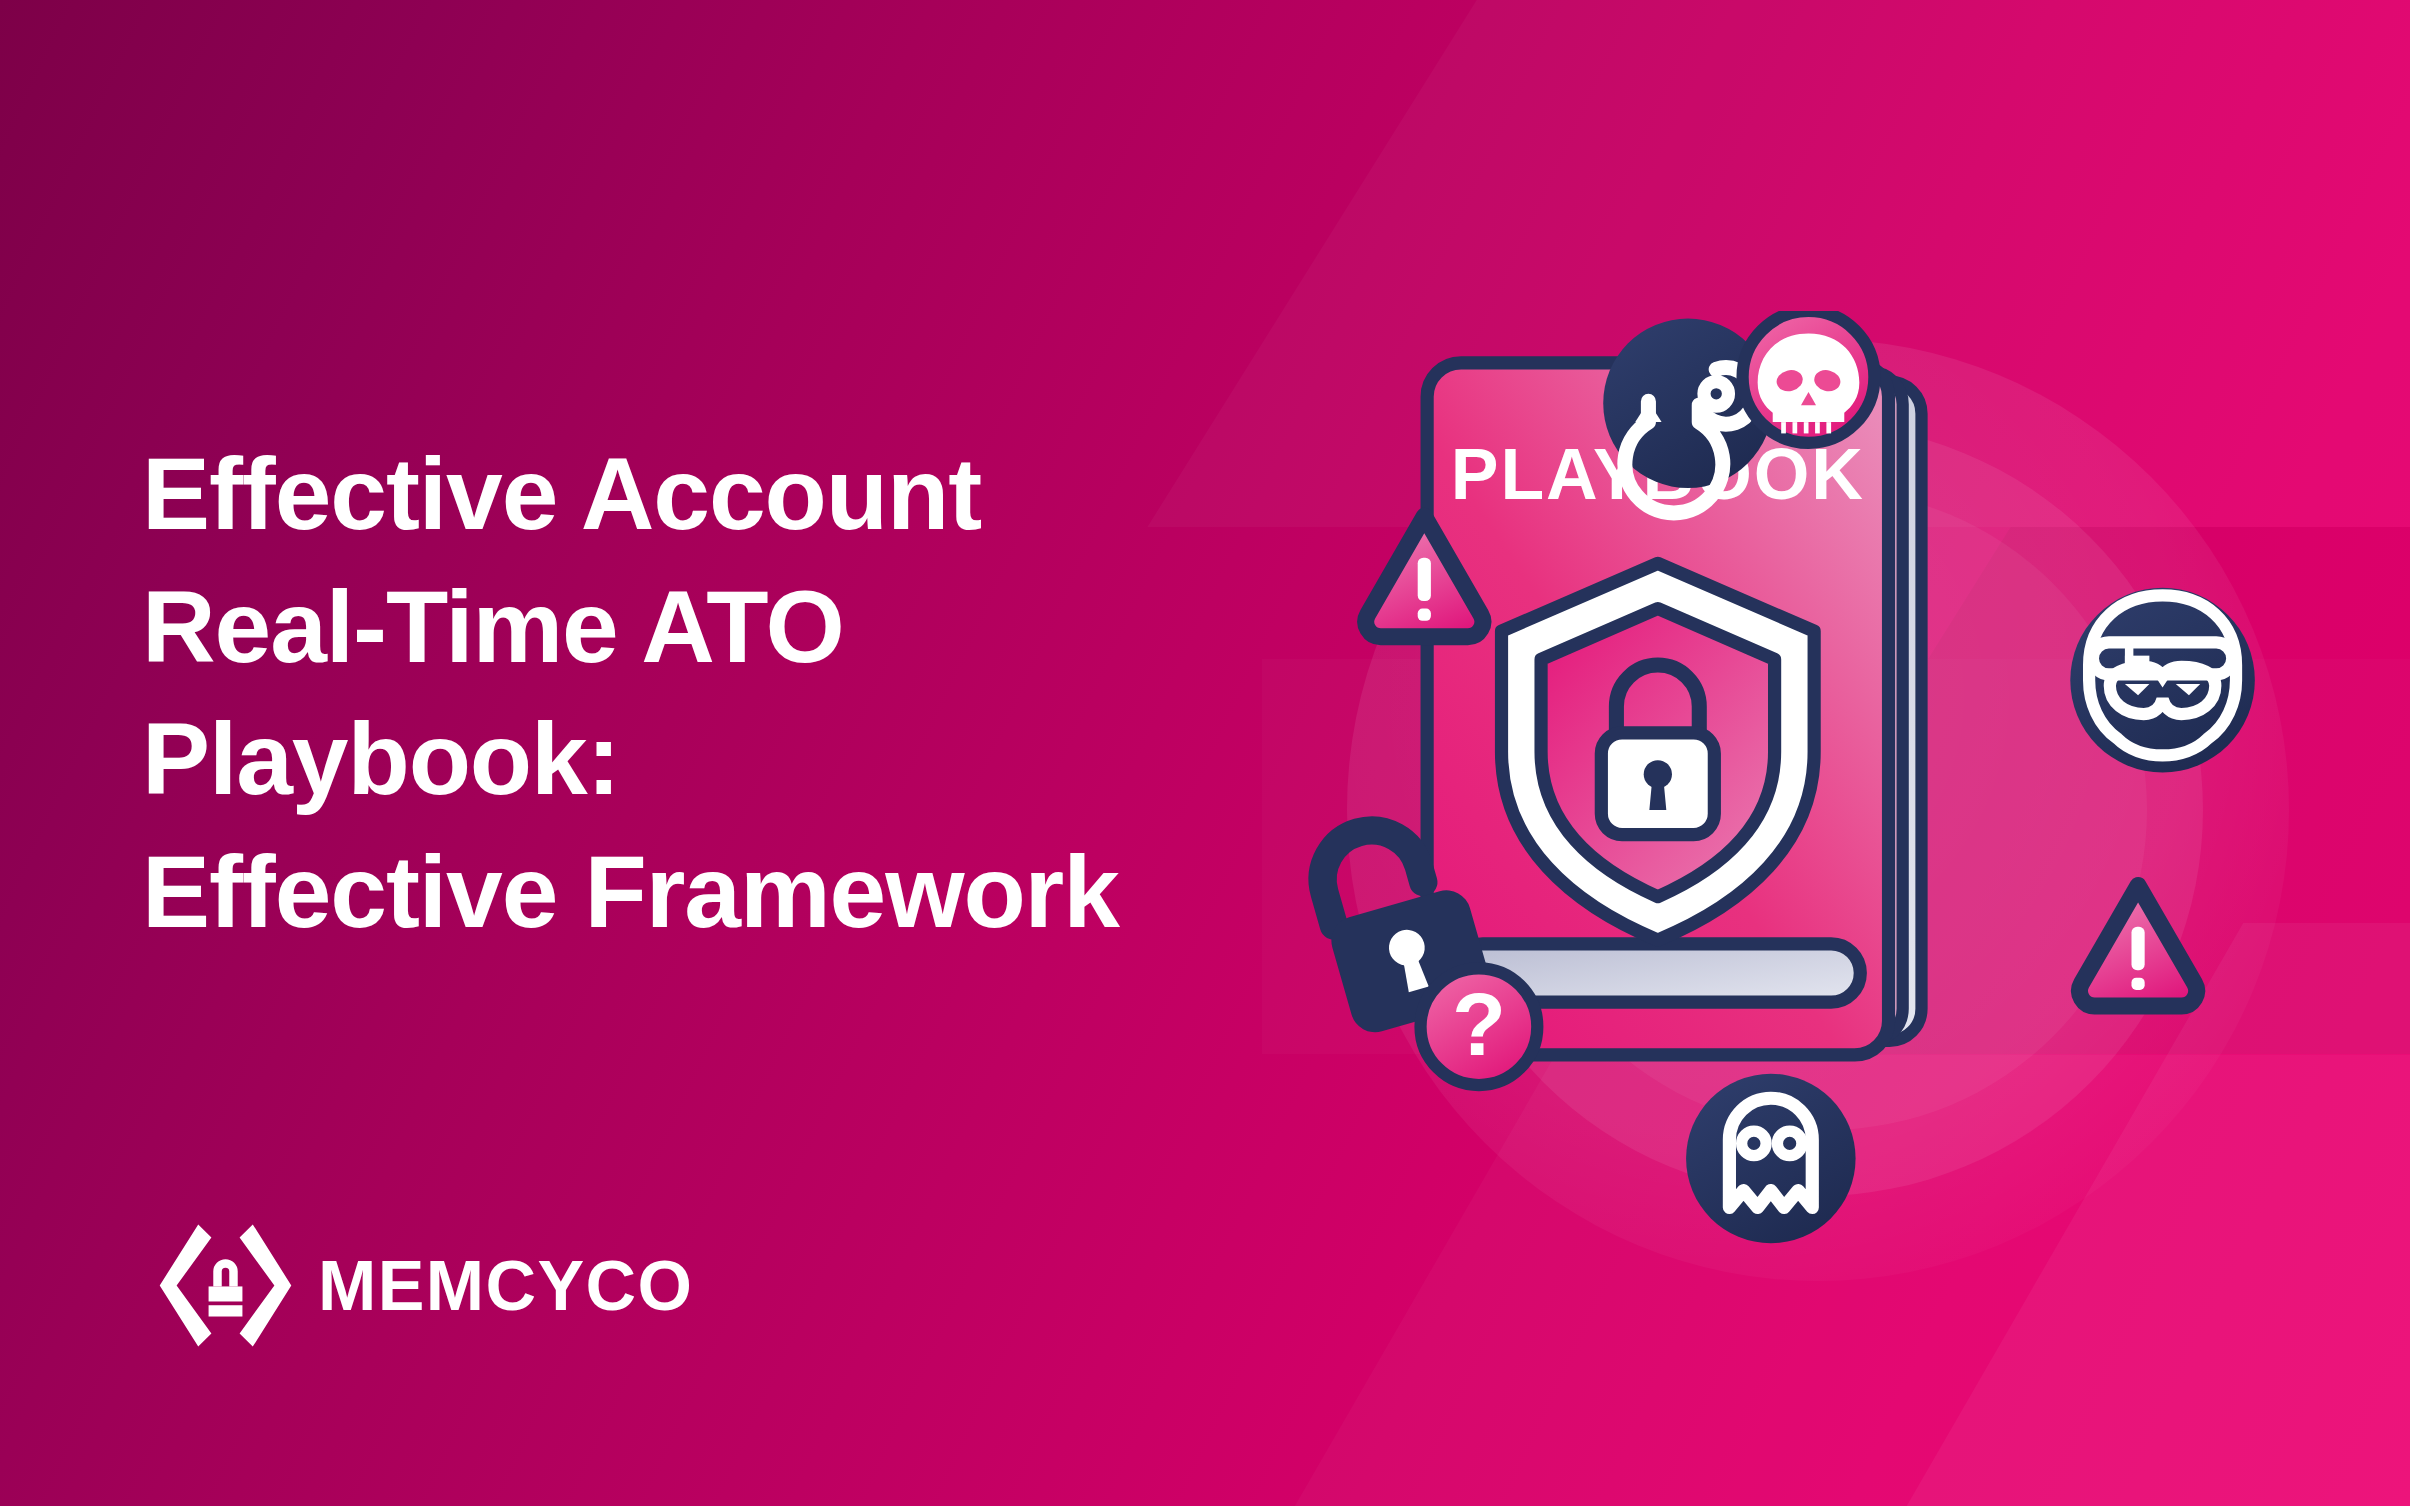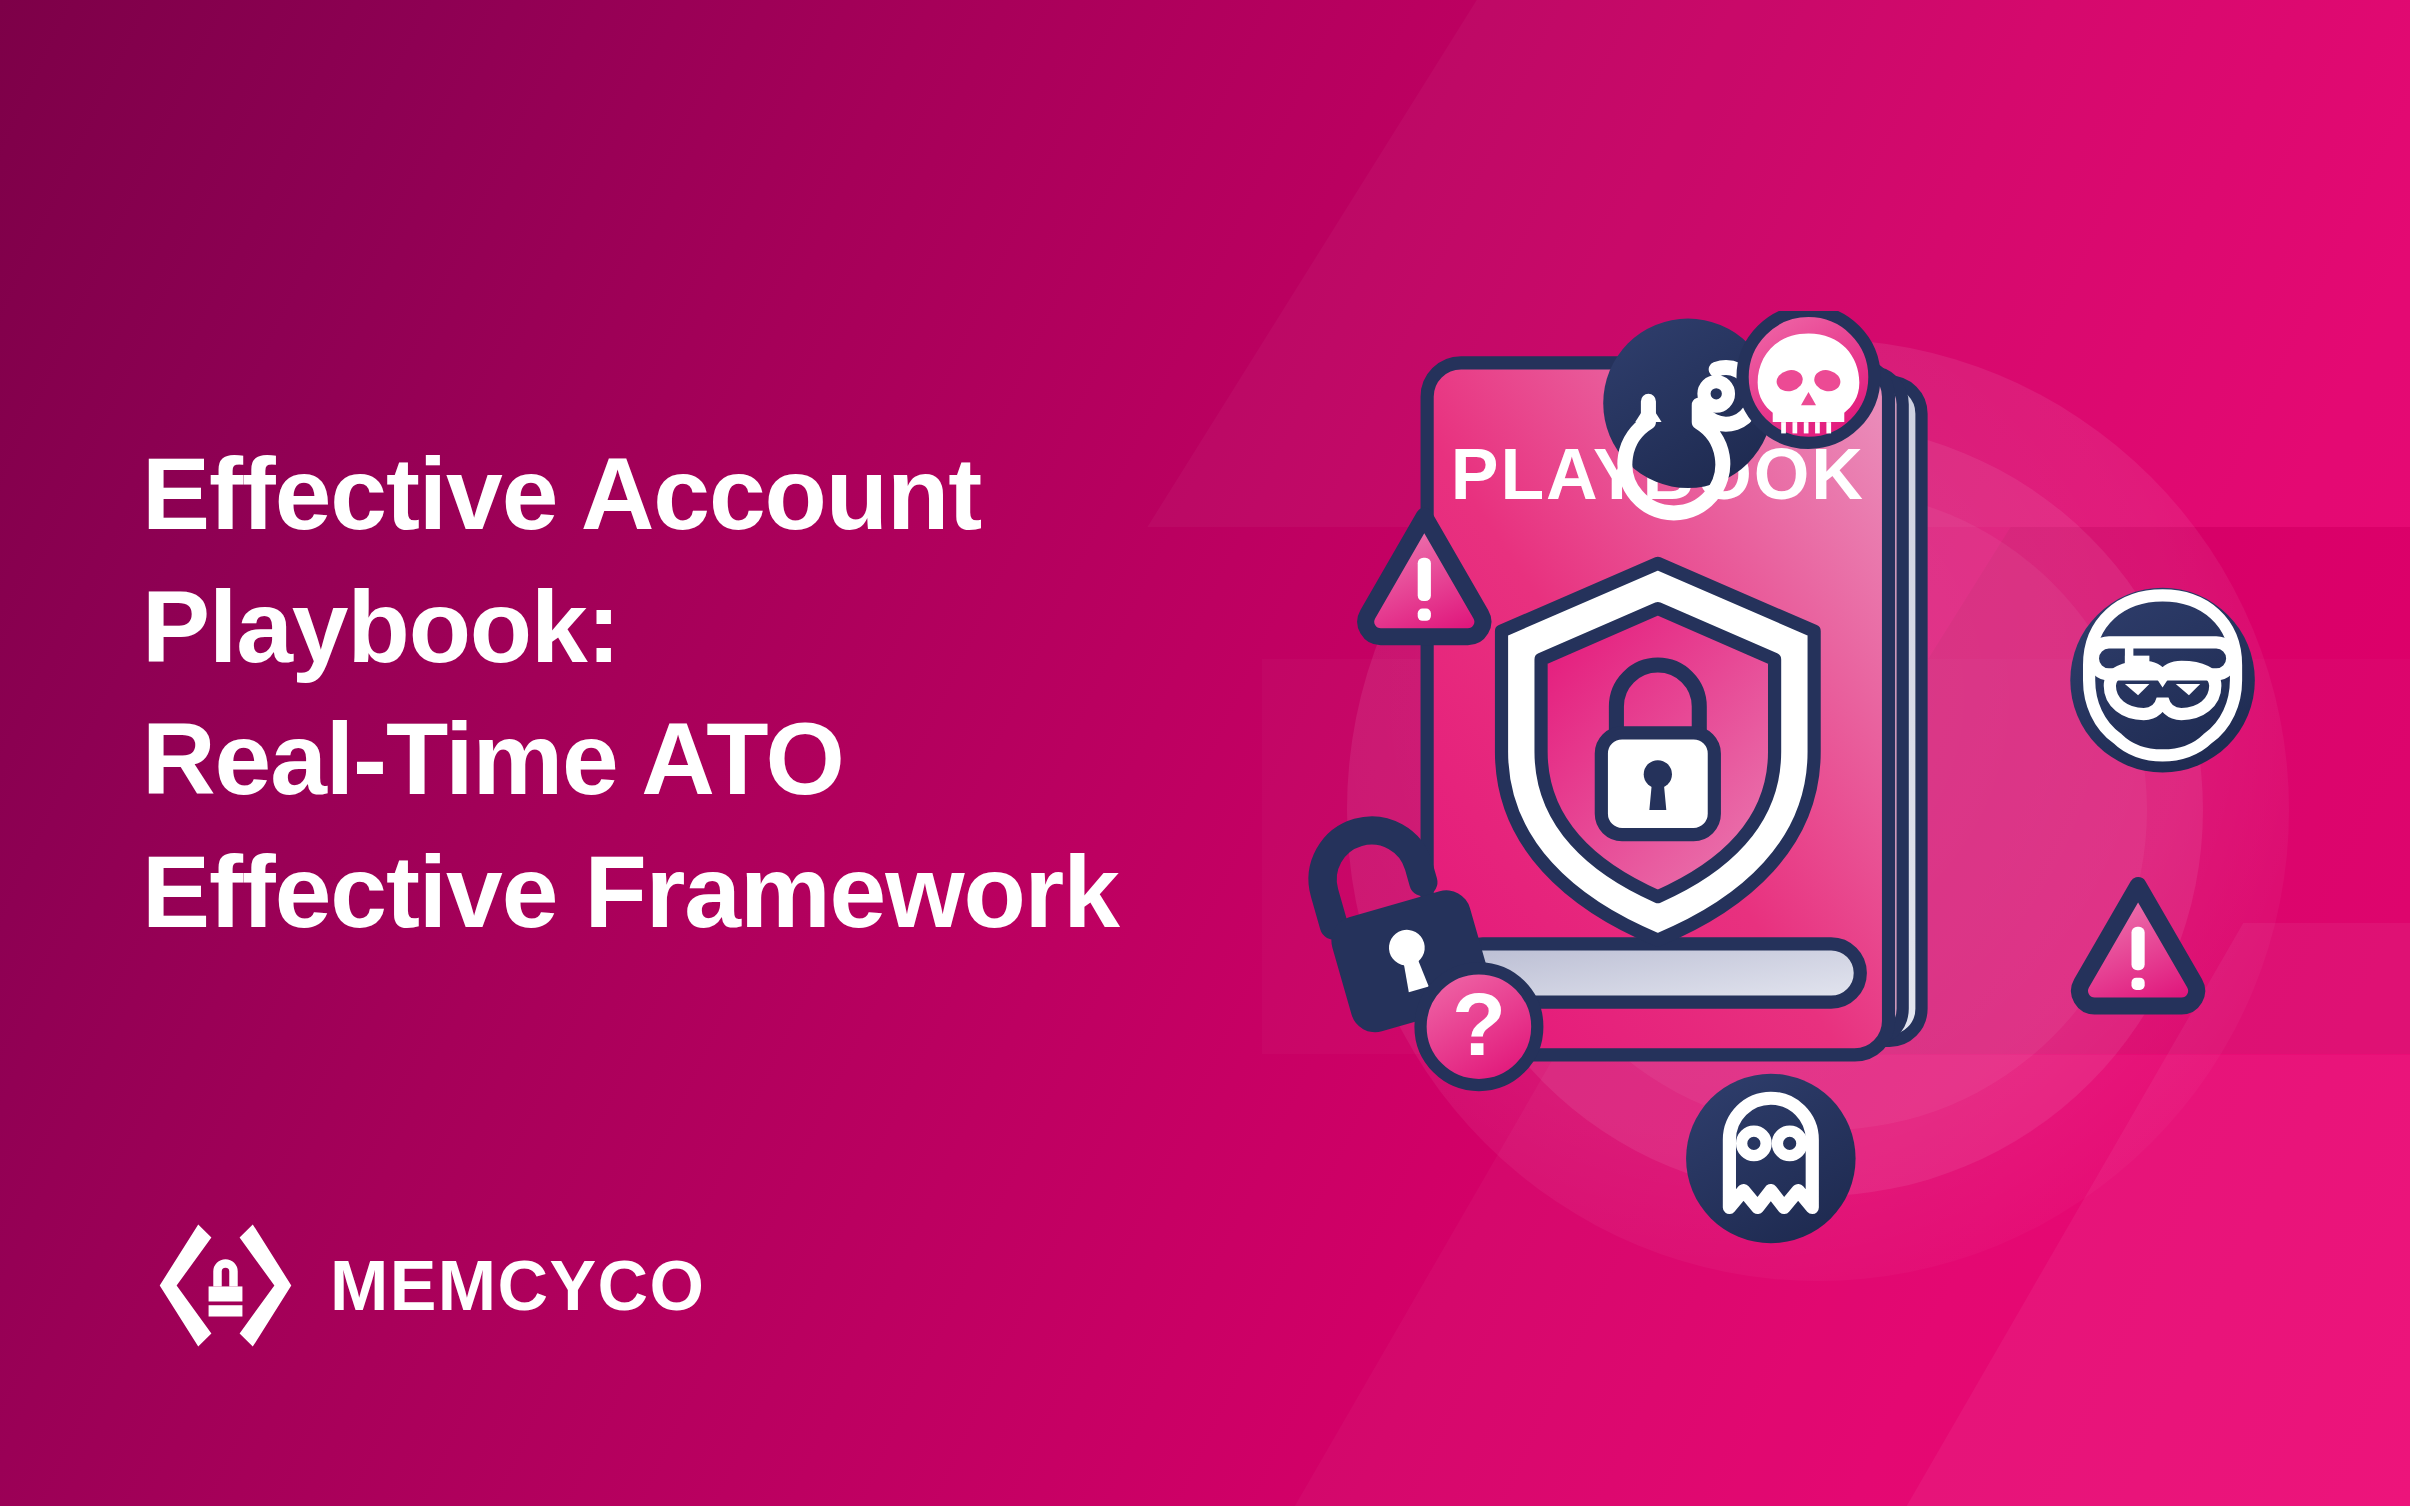--- a/index.html
+++ b/index.html
@@ -99,21 +99,21 @@
     letter-spacing:-1.1px;
   }
   .headline .line { display:block; white-space:nowrap; }
 
   
   .logo {
     position:absolute;
     left:155px; top:1215px;
     display:flex;
     align-items:center;
-    gap:34px;
+    gap:22px;
   }
   .logo-mark { display:block; }
   .logo-word {
     color:#FFFFFF;
     font-size:70px;
     font-weight:700;
     letter-spacing:1.4px;
     line-height:1;
   }
 
@@ -135,22 +135,22 @@
   <div class="bg-shape bg-diag-2"></div>
   <div class="bg-shape bg-diag-3"></div>
   <div class="bg-shape bg-diag-4"></div>
 
   <div class="glow-outer"></div>
   <div class="glow-mid"></div>
   <div class="glow-inner"></div>
 
   <h1 class="headline">
     <span class="line">Effective Account</span>
+    <span class="line">Real-Time ATO</span>
     <span class="line">Playbook:</span>
-    <span class="line">Real-Time ATO</span>
     <span class="line">Effective Framework</span>
   </h1>
 
   <div class="logo">
     <svg class="logo-mark" width="141" height="141" viewBox="0 0 150 150" aria-hidden="true">
 
       <polygon fill="#FFFFFF" points="46,10 60,24 23,75 60,126 46,140 5,75"></polygon>
 
       <polygon fill="#FFFFFF" points="104,10 145,75 104,140 90,126 127,75 90,24"></polygon>
 

